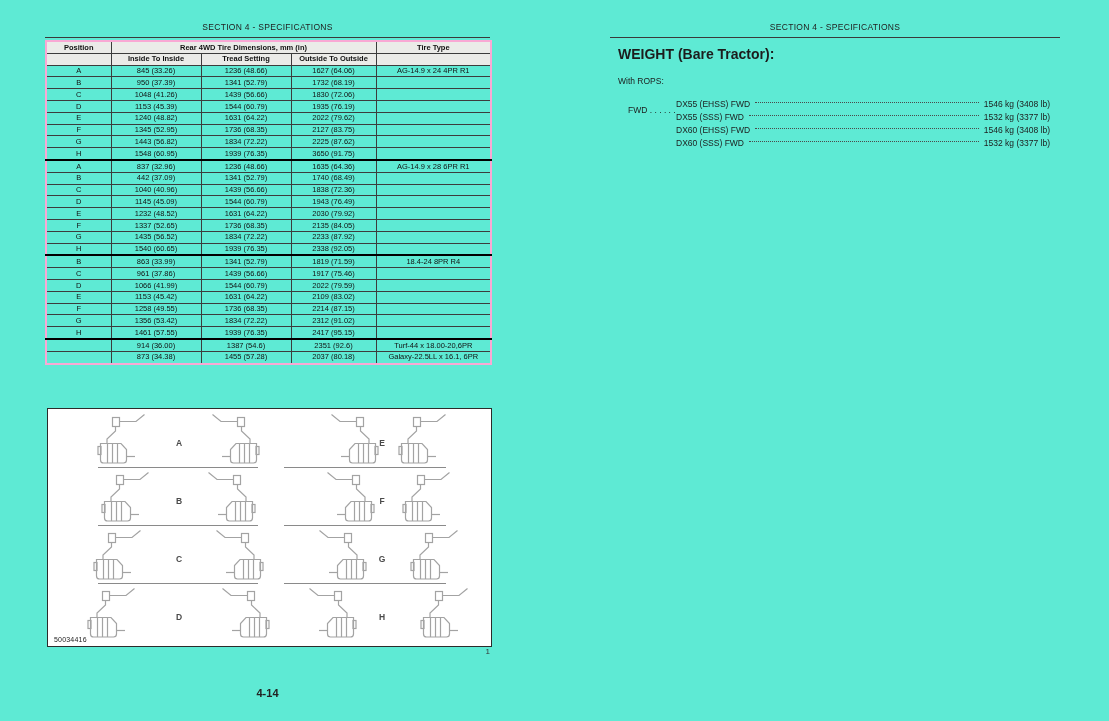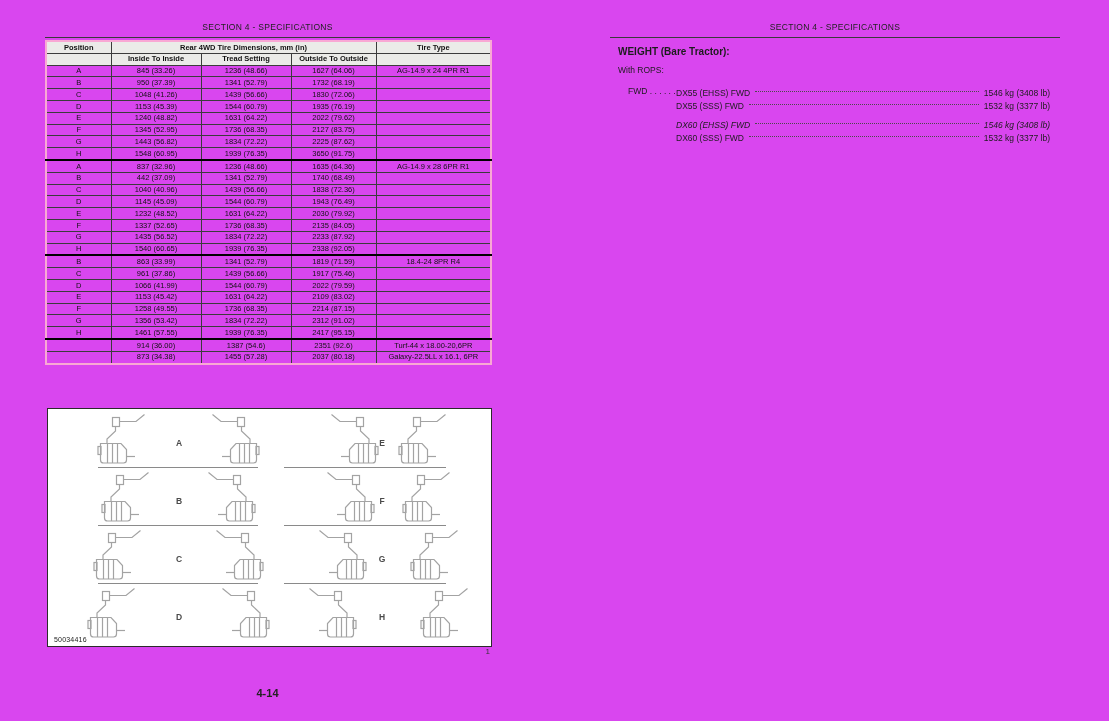--- a/index.html
+++ b/index.html
@@ -1,16 +1,16 @@
 <!DOCTYPE html>
 <html><head>
 <meta charset="utf-8">
 <style>
   html,body{margin:0;padding:0;background:#fff;}
-  .canvas{position:relative;width:1109px;height:721px;background:#d946ef;overflow:hidden;
+  .canvas{position:relative;width:1109px;height:721px;background:#5eead4;overflow:hidden;
           font-family:"Liberation Sans",sans-serif;color:#1a1a1a;}
 
   
   .page-header{position:absolute;font-size:8.5px;letter-spacing:.3px;color:#222;text-align:center;}
   .header-rule{position:absolute;height:0;border-top:1px solid #3a3a3a;}
   .page-footer{position:absolute;font-size:11px;font-weight:bold;color:#222;text-align:center;}
 
   
   .tire-table{position:absolute;left:45px;top:40px;border-collapse:collapse;table-layout:fixed;
               width:445px;font-size:7.5px;line-height:1;color:#111;
@@ -22,26 +22,26 @@
 
   
   .figure-box{position:absolute;left:47px;top:408px;width:443px;height:237px;
               border:1.5px solid #2b2b2b;background:#fff;}
   .fig-id{position:absolute;left:6px;bottom:3px;font-size:7px;color:#222;letter-spacing:.2px;}
   .fig-caption-num{position:absolute;left:47px;top:647px;width:443px;text-align:right;
               font-size:8px;color:#333;}
 
   
   .weight-block{position:absolute;left:618px;top:46px;width:432px;font-size:8.5px;color:#1c1c1c;}
-  .weight-title{font-weight:bold;font-size:10px;margin-bottom:8px;}
+  .weight-title{font-weight:bold;font-size:14px;margin-bottom:14px;}
   .rops-line{margin-bottom:11px;}
   .weight-rows{position:relative;margin-left:58px;}
-  .fwd-prefix{position:absolute;left:-48px;top:0;white-space:nowrap;}
+  .fwd-prefix{position:absolute;left:-48px;top:8px;white-space:nowrap;}
   .spec-row{display:flex;align-items:center;height:13px;}
-  .spec-row.gap{margin-top:6px;font-style:italic;}
+  .spec-row.gap{}
   .spec-model{white-space:nowrap;}
   .spec-dots{flex:1;border-bottom:1.5px dotted #4a4a4a;margin:0 5px 2px 5px;min-width:20px;}
   .spec-value{white-space:nowrap;}
 </style>
 </head>
 <body>
 
 <div class="canvas">
 
   <div class="page-header" style="left:45px;top:22px;width:445px;">SECTION 4 - SPECIFICATIONS</div>

